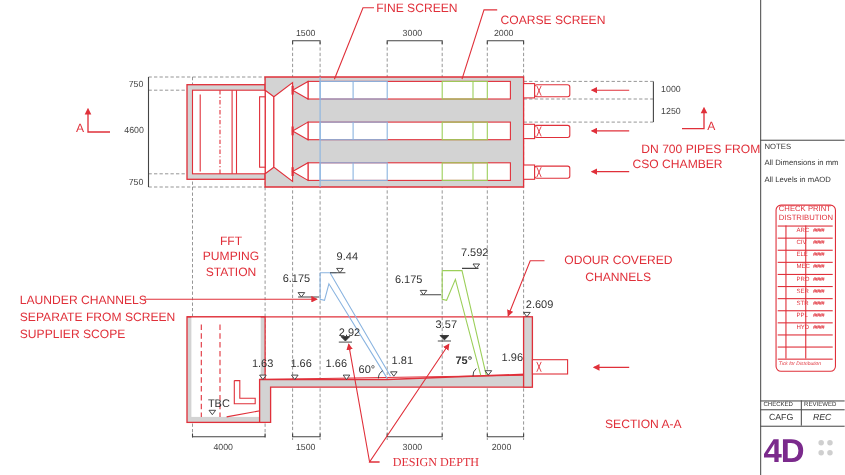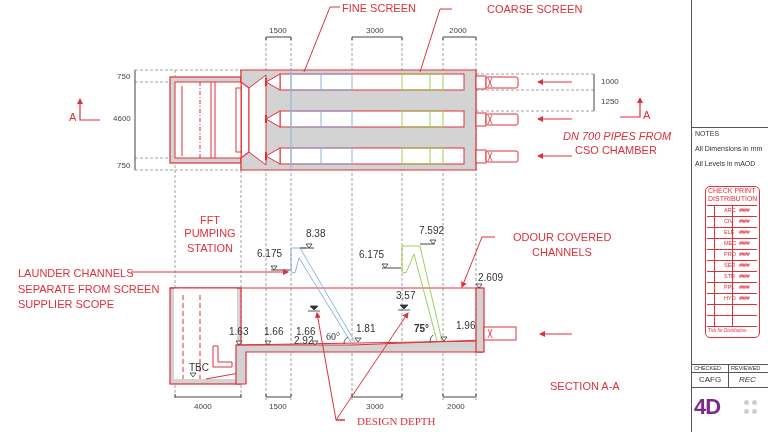--- a/index.html
+++ b/index.html
@@ -14,21 +14,21 @@
   .note { position:absolute; left:695px; font-size:7px; color:#333; white-space:nowrap; }
   .cpd { position:absolute; left:705px; top:186px; width:53px; height:150px; border:1.5px solid #e0303a; border-radius:5px; }
   .cpd-title { position:absolute; left:708px; top:187px; font-size:7px; line-height:8px; color:#e0303a; }
   .cpd-row { position:absolute; left:707px; width:50px; height:10px; border-top:1px solid #e0303a; }
   .cpd-code { position:absolute; left:17px; top:1px; font-size:5.5px; color:#e0303a; }
   .cpd-val { position:absolute; left:32px; top:1px; font-size:5.5px; color:#e0303a; font-weight:bold; letter-spacing:-0.5px; }
   .cpd-foot { position:absolute; left:708px; top:328px; font-size:4.5px; color:#e0303a; font-style:italic; }
   .sig-line { position:absolute; left:691px; width:77px; border-top:1px solid #555; }
   .sig-head { position:absolute; font-size:5.5px; color:#333; }
   .sig-val { position:absolute; font-size:8px; color:#333; }
-  .logo { position:absolute; left:694px; top:394px; font-size:22px; font-weight:bold; color:#7b2a8c; letter-spacing:-1px; }
+  .logo { position:absolute; left:694px; top:394px; font-size:30px; font-weight:bold; color:#7b2a8c; letter-spacing:-1px; }
   .logo-dot { position:absolute; width:5px; height:5px; border-radius:50%; background:#cfcfcf; }
 </style>
 </head>
 <body>
 
 <svg id="drawing" width="768" height="432" viewBox="0 0 768 432" xmlns="http://www.w3.org/2000/svg">
   <defs>
     <marker id="arr" markerWidth="6" markerHeight="6" refX="5" refY="3" orient="auto">
       <path d="M0,0 L6,3 L0,6 z" fill="#e0303a"></path>
     </marker>
@@ -219,59 +219,59 @@
     <g stroke="#e0303a" stroke-width="1" fill="none">
       <line x1="131" y1="272" x2="288" y2="272" marker-end="url(#arr)"></line>
       <polyline points="495,237 482,237 462,287" marker-end="url(#arr)"></polyline>
       <polyline points="345,420 336,420 317,313" marker-end="url(#arr)"></polyline>
       <polyline points="345,420 336,420 408,313" marker-end="url(#arr)"></polyline>
     </g>
   </g>
 </svg>
 
 <div class="lbl" style="left:342px;top:1px;">FINE SCREEN</div>
-<div class="lbl" style="left:455px;top:2px;margin-left:32px;">COARSE SCREEN</div>
+<div class="lbl" style="left:455px;top:12px;">COARSE SCREEN</div>
 <div class="dim" style="left:269px;top:26px;">1500</div>
 <div class="dim" style="left:366px;top:26px;">3000</div>
 <div class="dim" style="left:449px;top:26px;">2000</div>
 <div class="dim" style="left:117px;top:72px;">750</div>
 <div class="dim" style="left:113px;top:114px;">4600</div>
 <div class="dim" style="left:117px;top:161px;">750</div>
 <div class="dim" style="left:601px;top:77px;">1000</div>
 <div class="dim" style="left:601px;top:97px;">1250</div>
 <div class="lbl" style="left:69px;top:110px;">A</div>
 <div class="lbl" style="left:643px;top:108px;">A</div>
-<div class="lbl" style="left:563px;top:129px;font-style:italic;">DN 700 PIPES FROM</div>
+<div class="lbl" style="left:583px;top:129px;">DN 700 PIPES FROM</div>
 <div class="lbl" style="left:575px;top:143px;">CSO CHAMBER</div>
 
 <div class="lbl lbl-c" style="left:195px;top:213px;width:30px;">FFT</div>
 <div class="lbl lbl-c" style="left:180px;top:226px;width:60px;">PUMPING</div>
 <div class="lbl lbl-c" style="left:180px;top:241px;width:60px;">STATION</div>
 <div class="lbl" style="left:18px;top:266px;">LAUNDER CHANNELS</div>
 <div class="lbl" style="left:18px;top:282px;">SEPARATE FROM SCREEN</div>
 <div class="lbl" style="left:18px;top:297px;text-align:right;">SUPPLIER SCOPE</div>
 <div class="lbl" style="left:513px;top:230px;">ODOUR COVERED</div>
 <div class="lbl" style="left:532px;top:245px;">CHANNELS</div>
 <div class="lbl" style="left:357px;top:414px;font-family:Liberation Serif, serif;">DESIGN DEPTH</div>
 <div class="lbl" style="left:550px;top:379px;">SECTION A-A</div>
 
-<div class="lvl" style="left:306px;top:228px;">8.38</div>
+<div class="lvl" style="left:306px;top:228px;">9.44</div>
 <div class="lvl" style="left:257px;top:248px;">6.175</div>
 <div class="lvl" style="left:419px;top:225px;text-align:right;">7.592</div>
 <div class="lvl" style="left:359px;top:249px;">6.175</div>
 <div class="lvl" style="left:478px;top:272px;">2.609</div>
-<div class="lvl" style="left:294px;top:297px;margin-top:38px;">2.92</div>
+<div class="lvl" style="left:308px;top:297px;">2.92</div>
 <div class="lvl" style="left:396px;top:290px;">3.57</div>
 <div class="lvl" style="left:229px;top:326px;">1.63</div>
 <div class="lvl" style="left:264px;top:326px;">1.66</div>
 <div class="lvl" style="left:296px;top:326px;">1.66</div>
 <div class="lvl" style="left:356px;top:323px;">1.81</div>
 <div class="lvl" style="left:456px;top:320px;">1.96</div>
 <div class="lvl" style="left:189px;top:362px;">TBC</div>
-<div class="lvl" style="left:326px;top:331px;font-family:Liberation Serif, serif;">60°</div>
+<div class="lvl" style="left:326px;top:331px;">60°</div>
 <div class="lvl" style="left:414px;top:323px;font-weight:bold;">75°</div>
 
 <div class="dim" style="left:194px;top:402px;">4000</div>
 <div class="dim" style="left:269px;top:402px;">1500</div>
 <div class="dim" style="left:366px;top:402px;">3000</div>
 <div class="dim" style="left:447px;top:402px;">2000</div>
 
 <div class="tb"></div>
 <div class="tb-notes-line"></div>
 <div class="note" style="top:130px;">NOTES</div>

